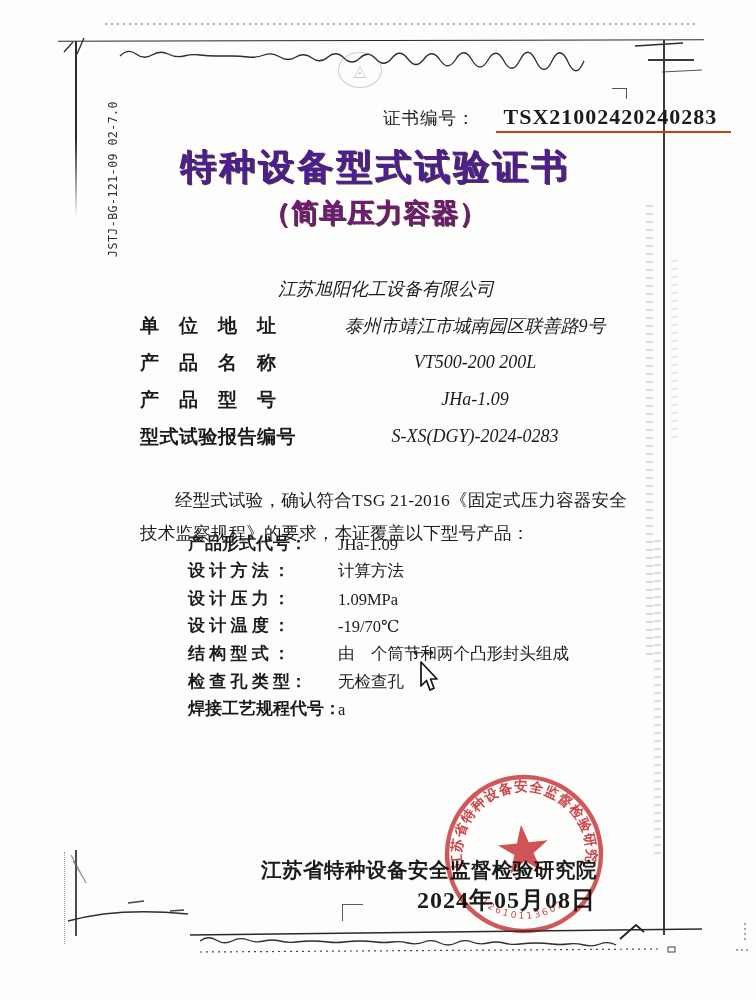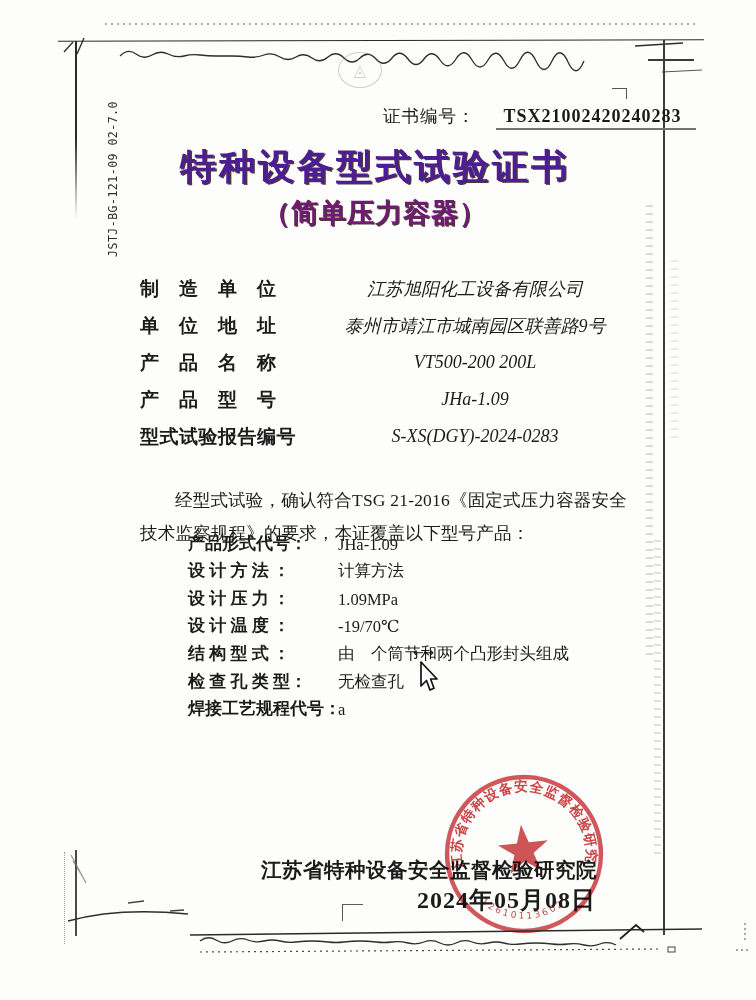--- a/index.html
+++ b/index.html
@@ -27,21 +27,21 @@
         transform:rotate(-90deg);font-family:"DejaVu Sans Mono","Liberation Mono",monospace;
         font-size:11.5px;letter-spacing:.5px;color:#2e2e2e;white-space:nowrap;}
   
   .watermark{position:absolute;left:338px;top:52px;width:42px;height:34px;border-radius:50%;
         border:1.5px solid rgba(120,120,120,.35);filter:blur(.5px);
         display:flex;align-items:center;justify-content:center;
         font-size:16px;color:rgba(120,120,120,.35);font-family:"DejaVu Sans",sans-serif;}
   
   .cert-line{position:absolute;left:383px;top:104px;display:flex;align-items:baseline;gap:20px;}
   .cert-label{font-size:17.5px;letter-spacing:1px;}
-  .cert-no{font-size:18px;font-weight:bold;letter-spacing:1px;border-bottom:2px solid #737373;
+  .cert-no{font-size:22px;font-weight:bold;letter-spacing:1px;border-bottom:2px solid #c2410c;
         padding:0 14px 1px 8px;}
   
   .title{position:absolute;left:75px;width:600px;top:143px;text-align:center;
         font-size:36px;font-weight:bold;letter-spacing:3px;color:#4c1d95;
         text-shadow:1.4px 1.4px 0 rgba(35,8,8,.8);}
   .subtitle{position:absolute;left:75px;width:600px;top:195px;text-align:center;
         font-size:27px;font-weight:bold;letter-spacing:1px;color:#701a75;
         text-shadow:1.2px 1.2px 0 rgba(35,8,8,.8);}
   
   .info-table{position:absolute;left:140px;top:270px;width:492px;}
@@ -103,21 +103,20 @@
   <div class="cert-line">
     <span class="cert-label">证书编号：</span>
     <span class="cert-no">TSX21002420240283</span>
   </div>
 
   <div class="title">特种设备型式试验证书</div>
   <div class="subtitle">（简单压力容器）</div>
 
   <div class="info-table">
     <div class="info-row">
-      <span class="info-label">制　造　单　位</span>
       <span class="info-value">江苏旭阳化工设备有限公司</span>
     </div>
     <div class="info-row">
       <span class="info-label">单　位　地　址</span>
       <span class="info-value">泰州市靖江市城南园区联善路9号</span>
     </div>
     <div class="info-row">
       <span class="info-label">产　品　名　称</span>
       <span class="info-value">VT500-200 200L</span>
     </div>

